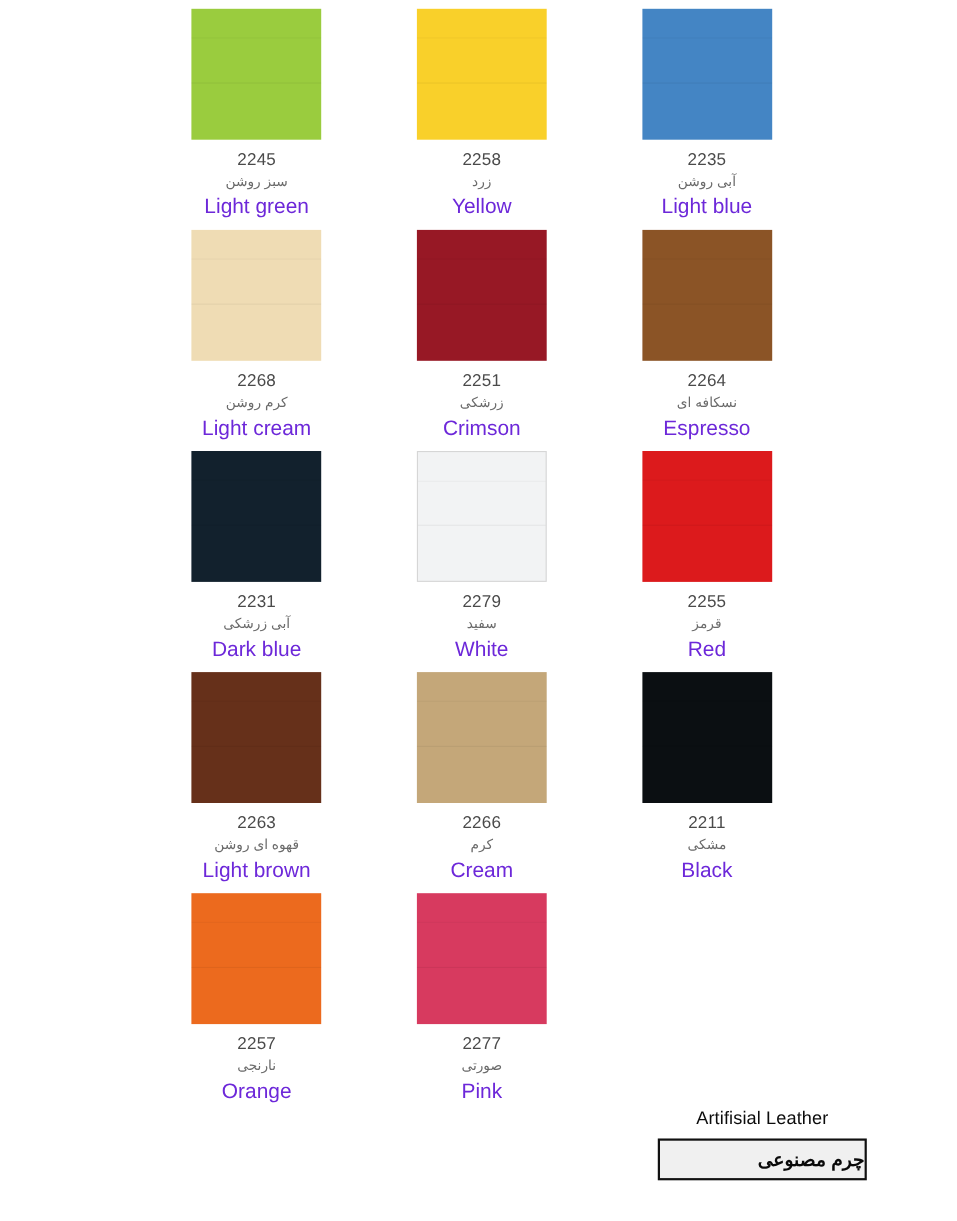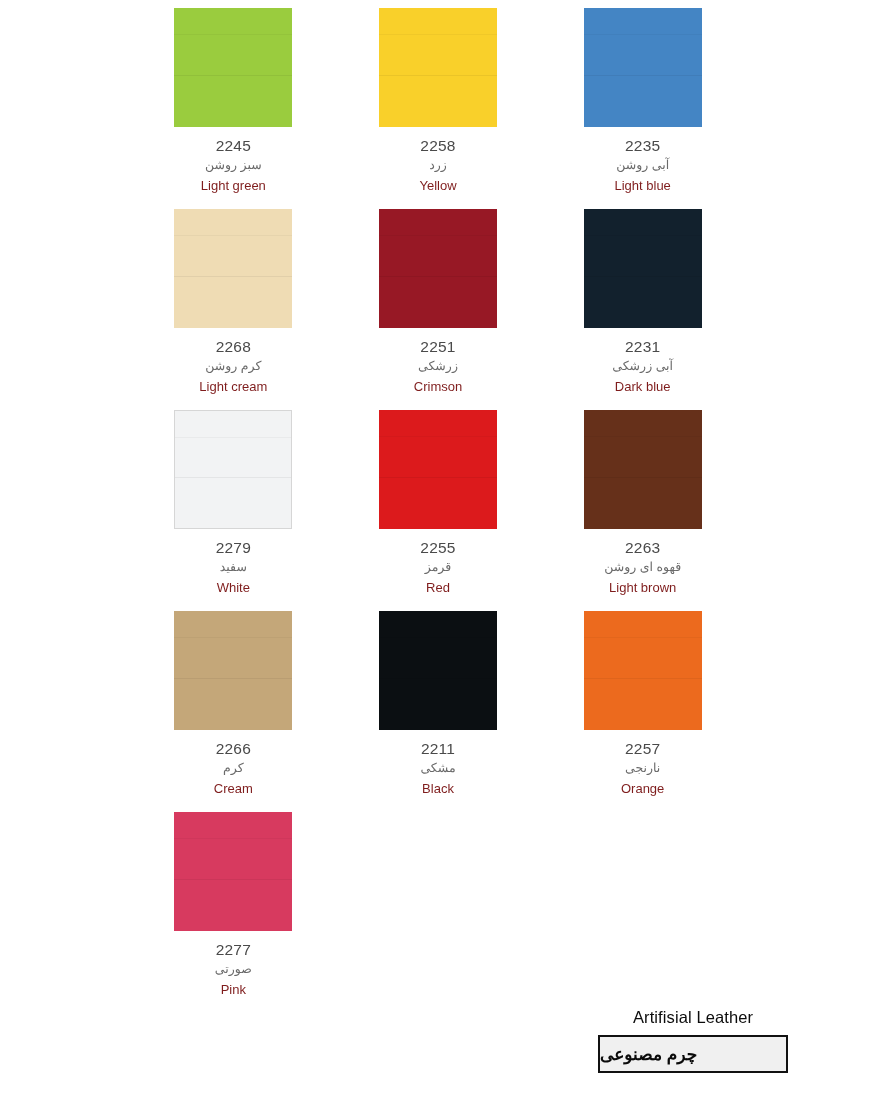--- a/index.html
+++ b/index.html
@@ -89,22 +89,22 @@
   .fa-name {
     margin-top: 4px;
     font-size: 12.5px;
     color: #6a6a6a;
     direction: rtl;
     unicode-bidi: isolate;
     line-height: 1.25;
   }
   .en-name {
     margin-top: 4px;
-    font-size: 13px;
-    color: #7f1d1d;
+    font-size: 19px;
+    color: #6d28d9;
     line-height: 1.2;
   }
 
   
   .footer-block {
     position: absolute;
     left: 598px;
     top: 1008px;
     width: 190px;
     text-align: center;
@@ -115,21 +115,21 @@
     letter-spacing: 0.1px;
     white-space: nowrap;
   }
   .footer-box {
     margin-top: 8px;
     border: 2px solid #111111;
     background: #f0f0f0;
     height: 34px;
     display: flex;
     align-items: center;
-    justify-content: flex-start;
+    justify-content: flex-end;
   }
   .footer-fa {
     font-size: 17px;
     font-weight: bold;
     color: #0a0a0a;
     direction: rtl;
     unicode-bidi: isolate;
   }
 </style>
 </head>
@@ -173,20 +173,28 @@
       <div class="swatch-card">
         <div class="chip-wrap">
           <div class="chip" style="background: rgb(151, 24, 37);"></div>
         </div>
         <div class="code">2251</div>
         <div class="fa-name">زرشکی</div>
         <div class="en-name">Crimson</div>
       </div>
       <div class="swatch-card">
         <div class="chip-wrap">
+          <div class="chip" style="background: rgb(139, 84, 38);"></div>
+        </div>
+        <div class="code">2264</div>
+        <div class="fa-name">نسکافه ای</div>
+        <div class="en-name">Espresso</div>
+      </div>
+      <div class="swatch-card">
+        <div class="chip-wrap">
           <div class="chip" style="background: rgb(18, 33, 45);"></div>
         </div>
         <div class="code">2231</div>
         <div class="fa-name">آبی زرشکی</div>
         <div class="en-name">Dark blue</div>
       </div>
       <div class="swatch-card">
         <div class="chip-wrap">
           <div class="chip bordered" style="background: rgb(242, 243, 244);"></div>
         </div>

